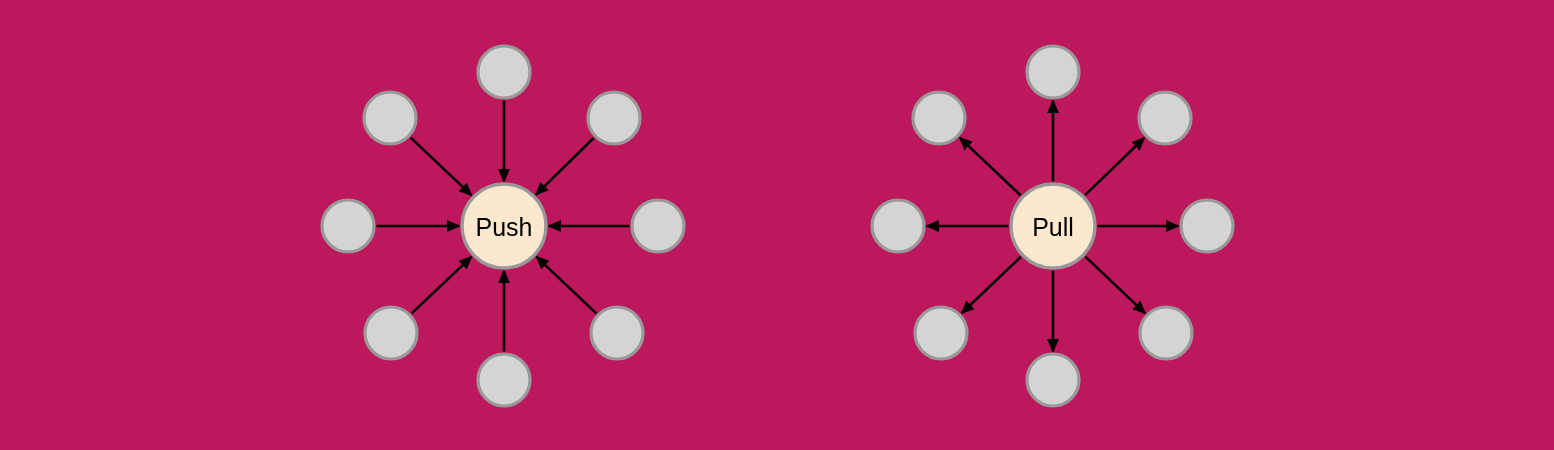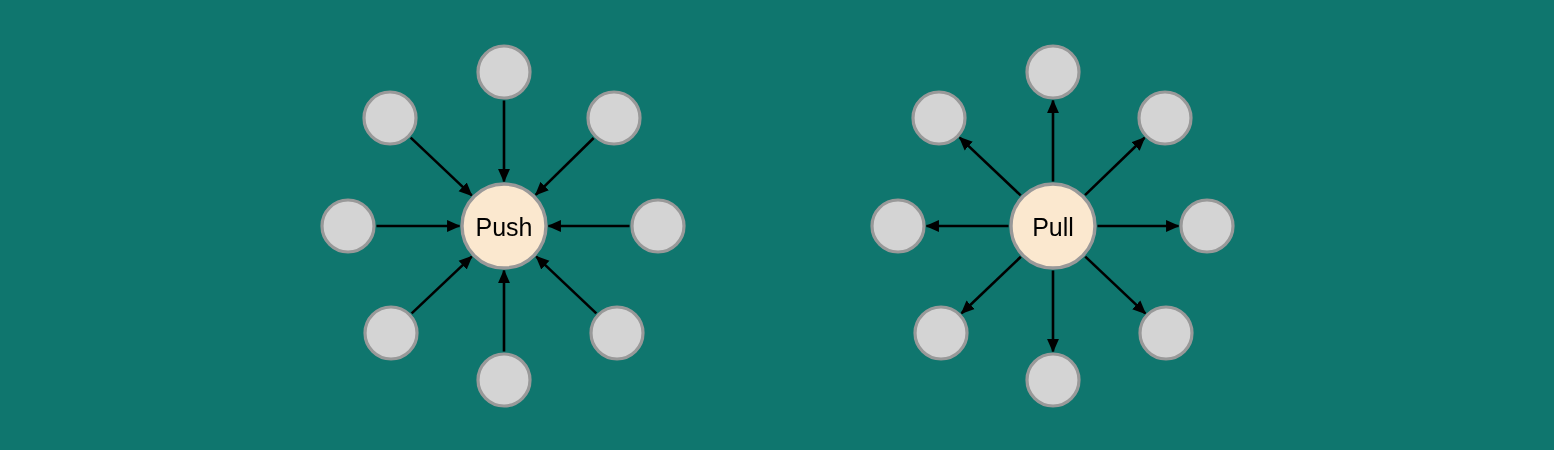--- a/index.html
+++ b/index.html
@@ -46,21 +46,21 @@
     font-size: 25px;
     fill: #000000;
     text-anchor: middle;
     dominant-baseline: central;
     pointer-events: none;
   }
 </style>
 </head>
 <body>
 
-<div id="canvas" style="width: 1554px; height: 450px; background: #0f766e;">
+<div id="canvas" style="width: 1554px; height: 450px; background: #be185d;">
   <svg class="diagram-layer" id="diagram-svg" viewBox="0 0 1554 450">
     <defs>
       <marker id="arrowhead" viewBox="0 0 10 10" refX="9.2" refY="5" markerWidth="5.2" markerHeight="5.2" orient="auto-start-reverse" markerUnits="strokeWidth">
         <path d="M 0 0.6 L 10 5 L 0 9.4 z" fill="#000000"></path>
       </marker>
     </defs>
     <g id="edges-group">
         <line x1="504.00" y1="100.50" x2="504.00" y2="181.50" class="edge-line" marker-end="url(#arrowhead)" stroke="#000000"></line>
         <line x1="593.66" y1="137.97" x2="535.75" y2="194.82" class="edge-line" marker-end="url(#arrowhead)" stroke="#000000"></line>
         <line x1="629.50" y1="226.00" x2="548.50" y2="226.00" class="edge-line" marker-end="url(#arrowhead)" stroke="#000000"></line>

